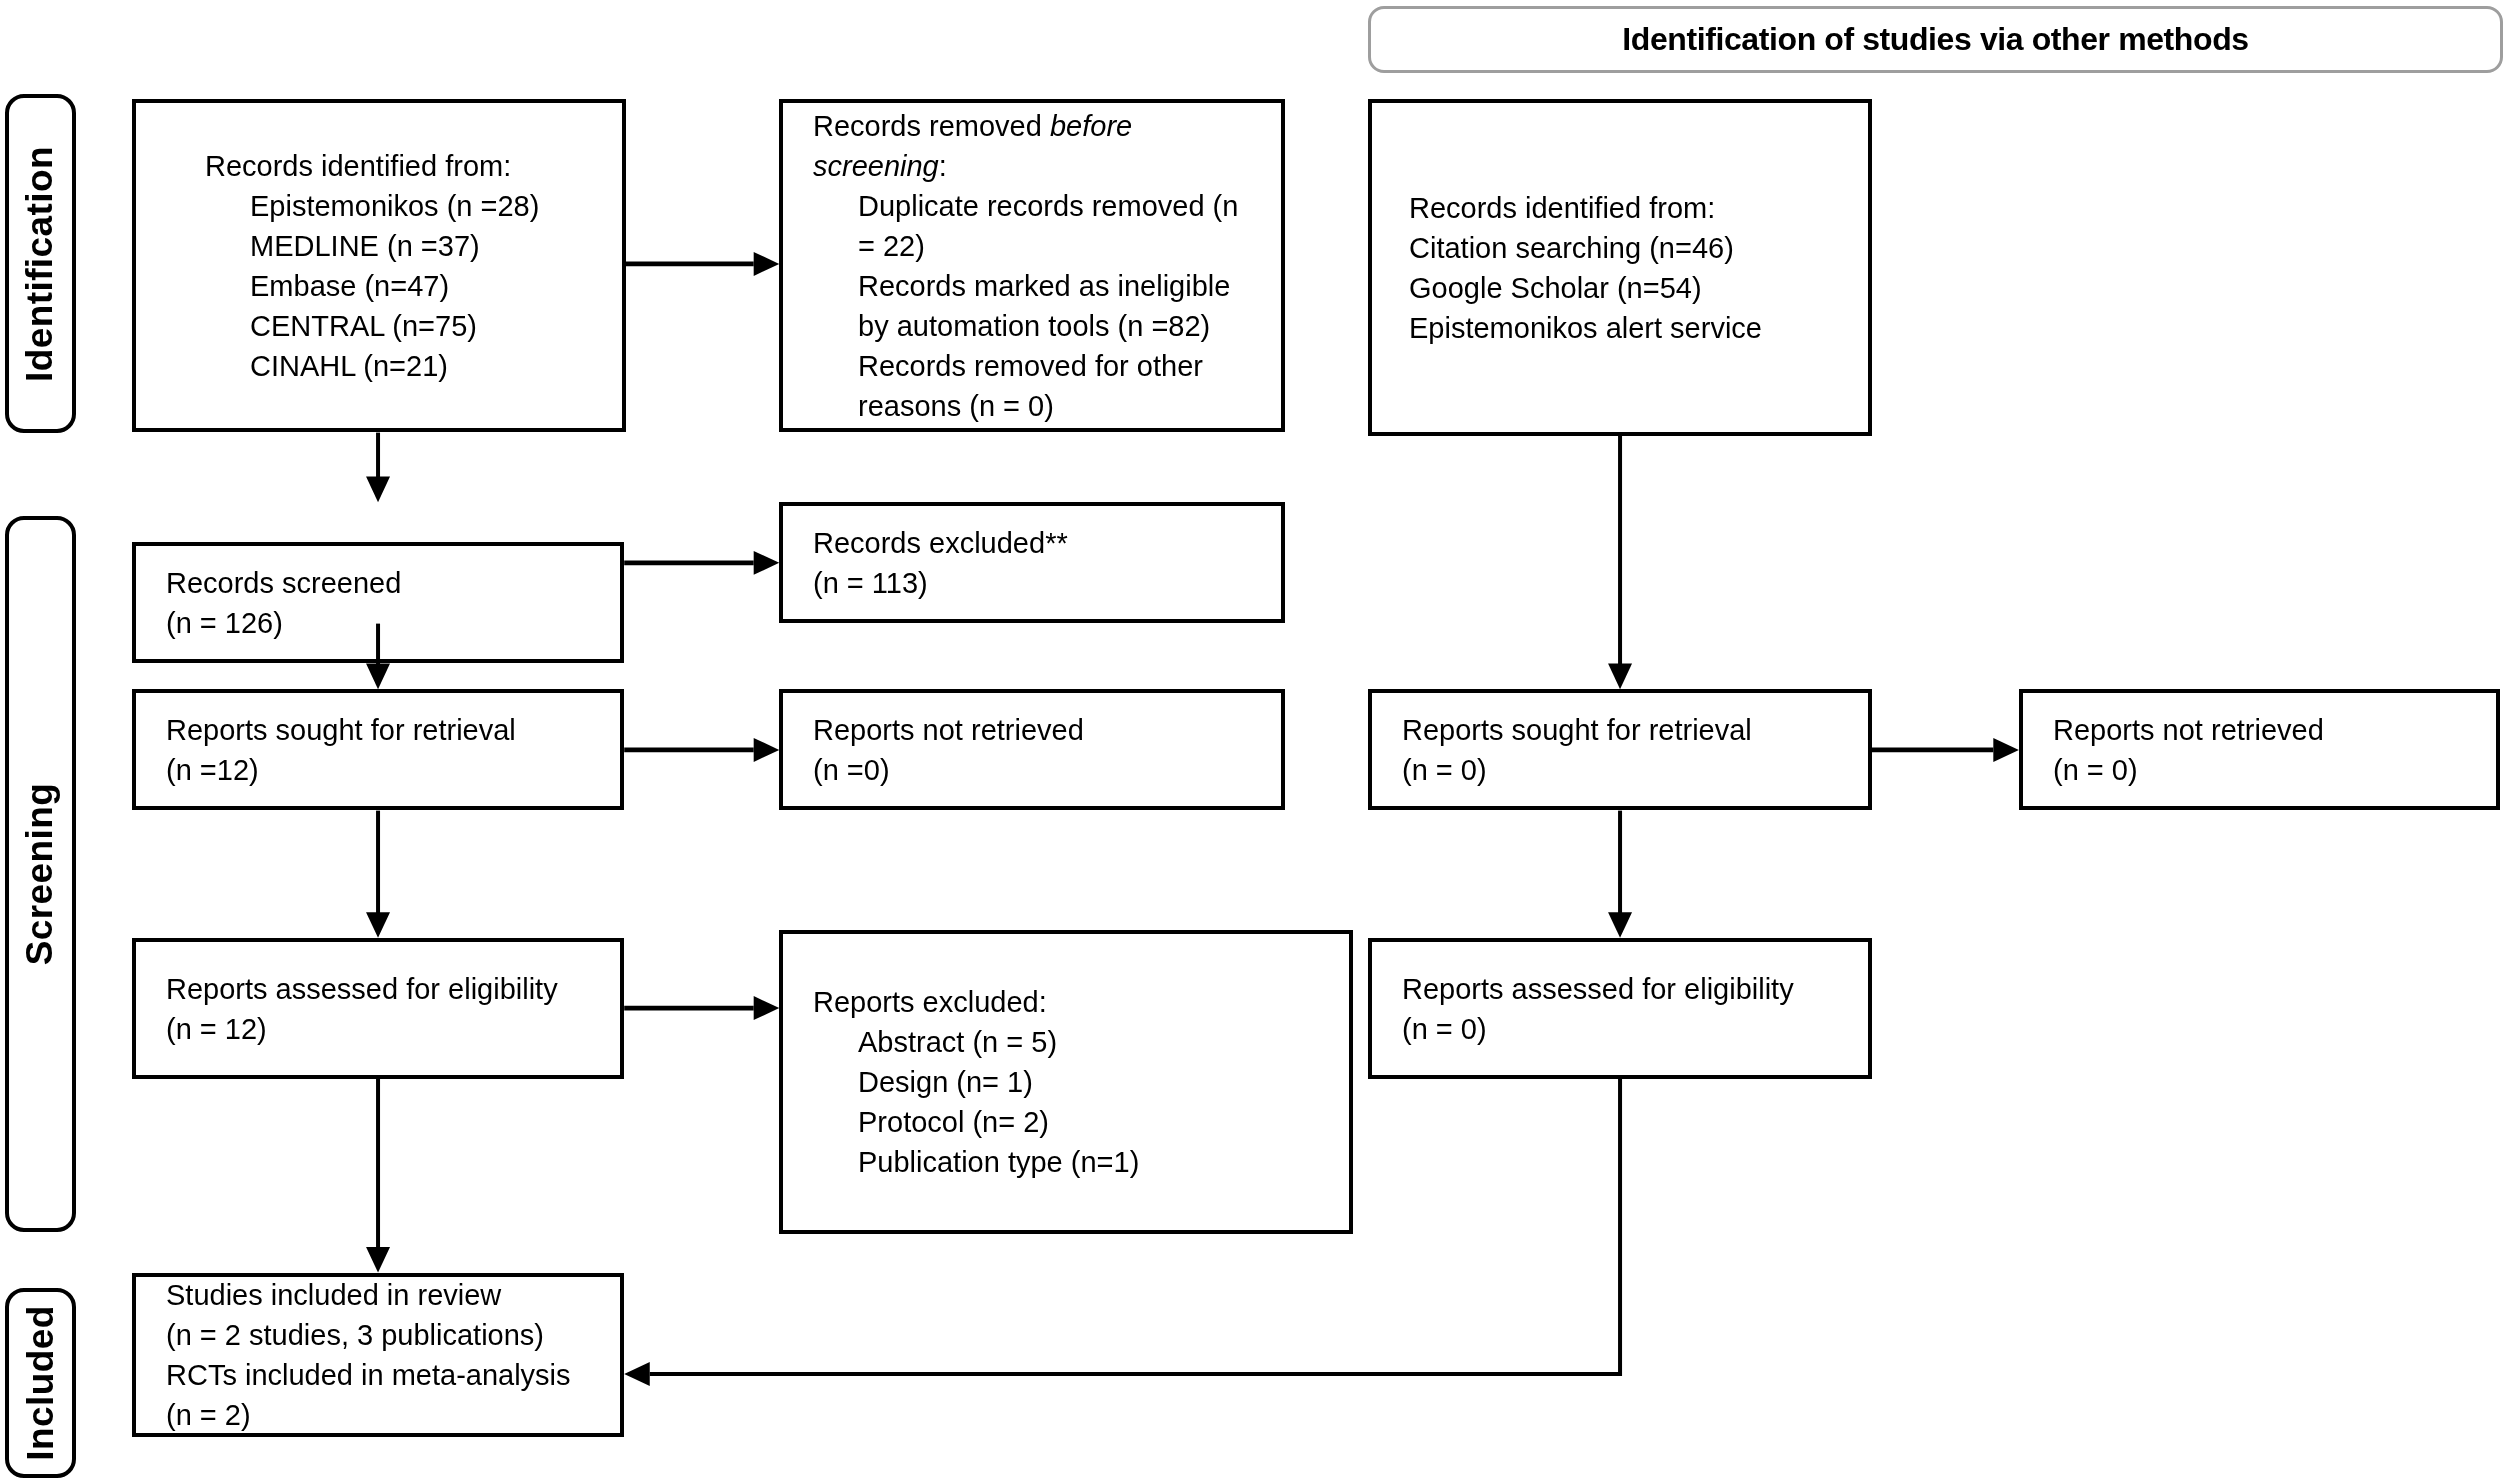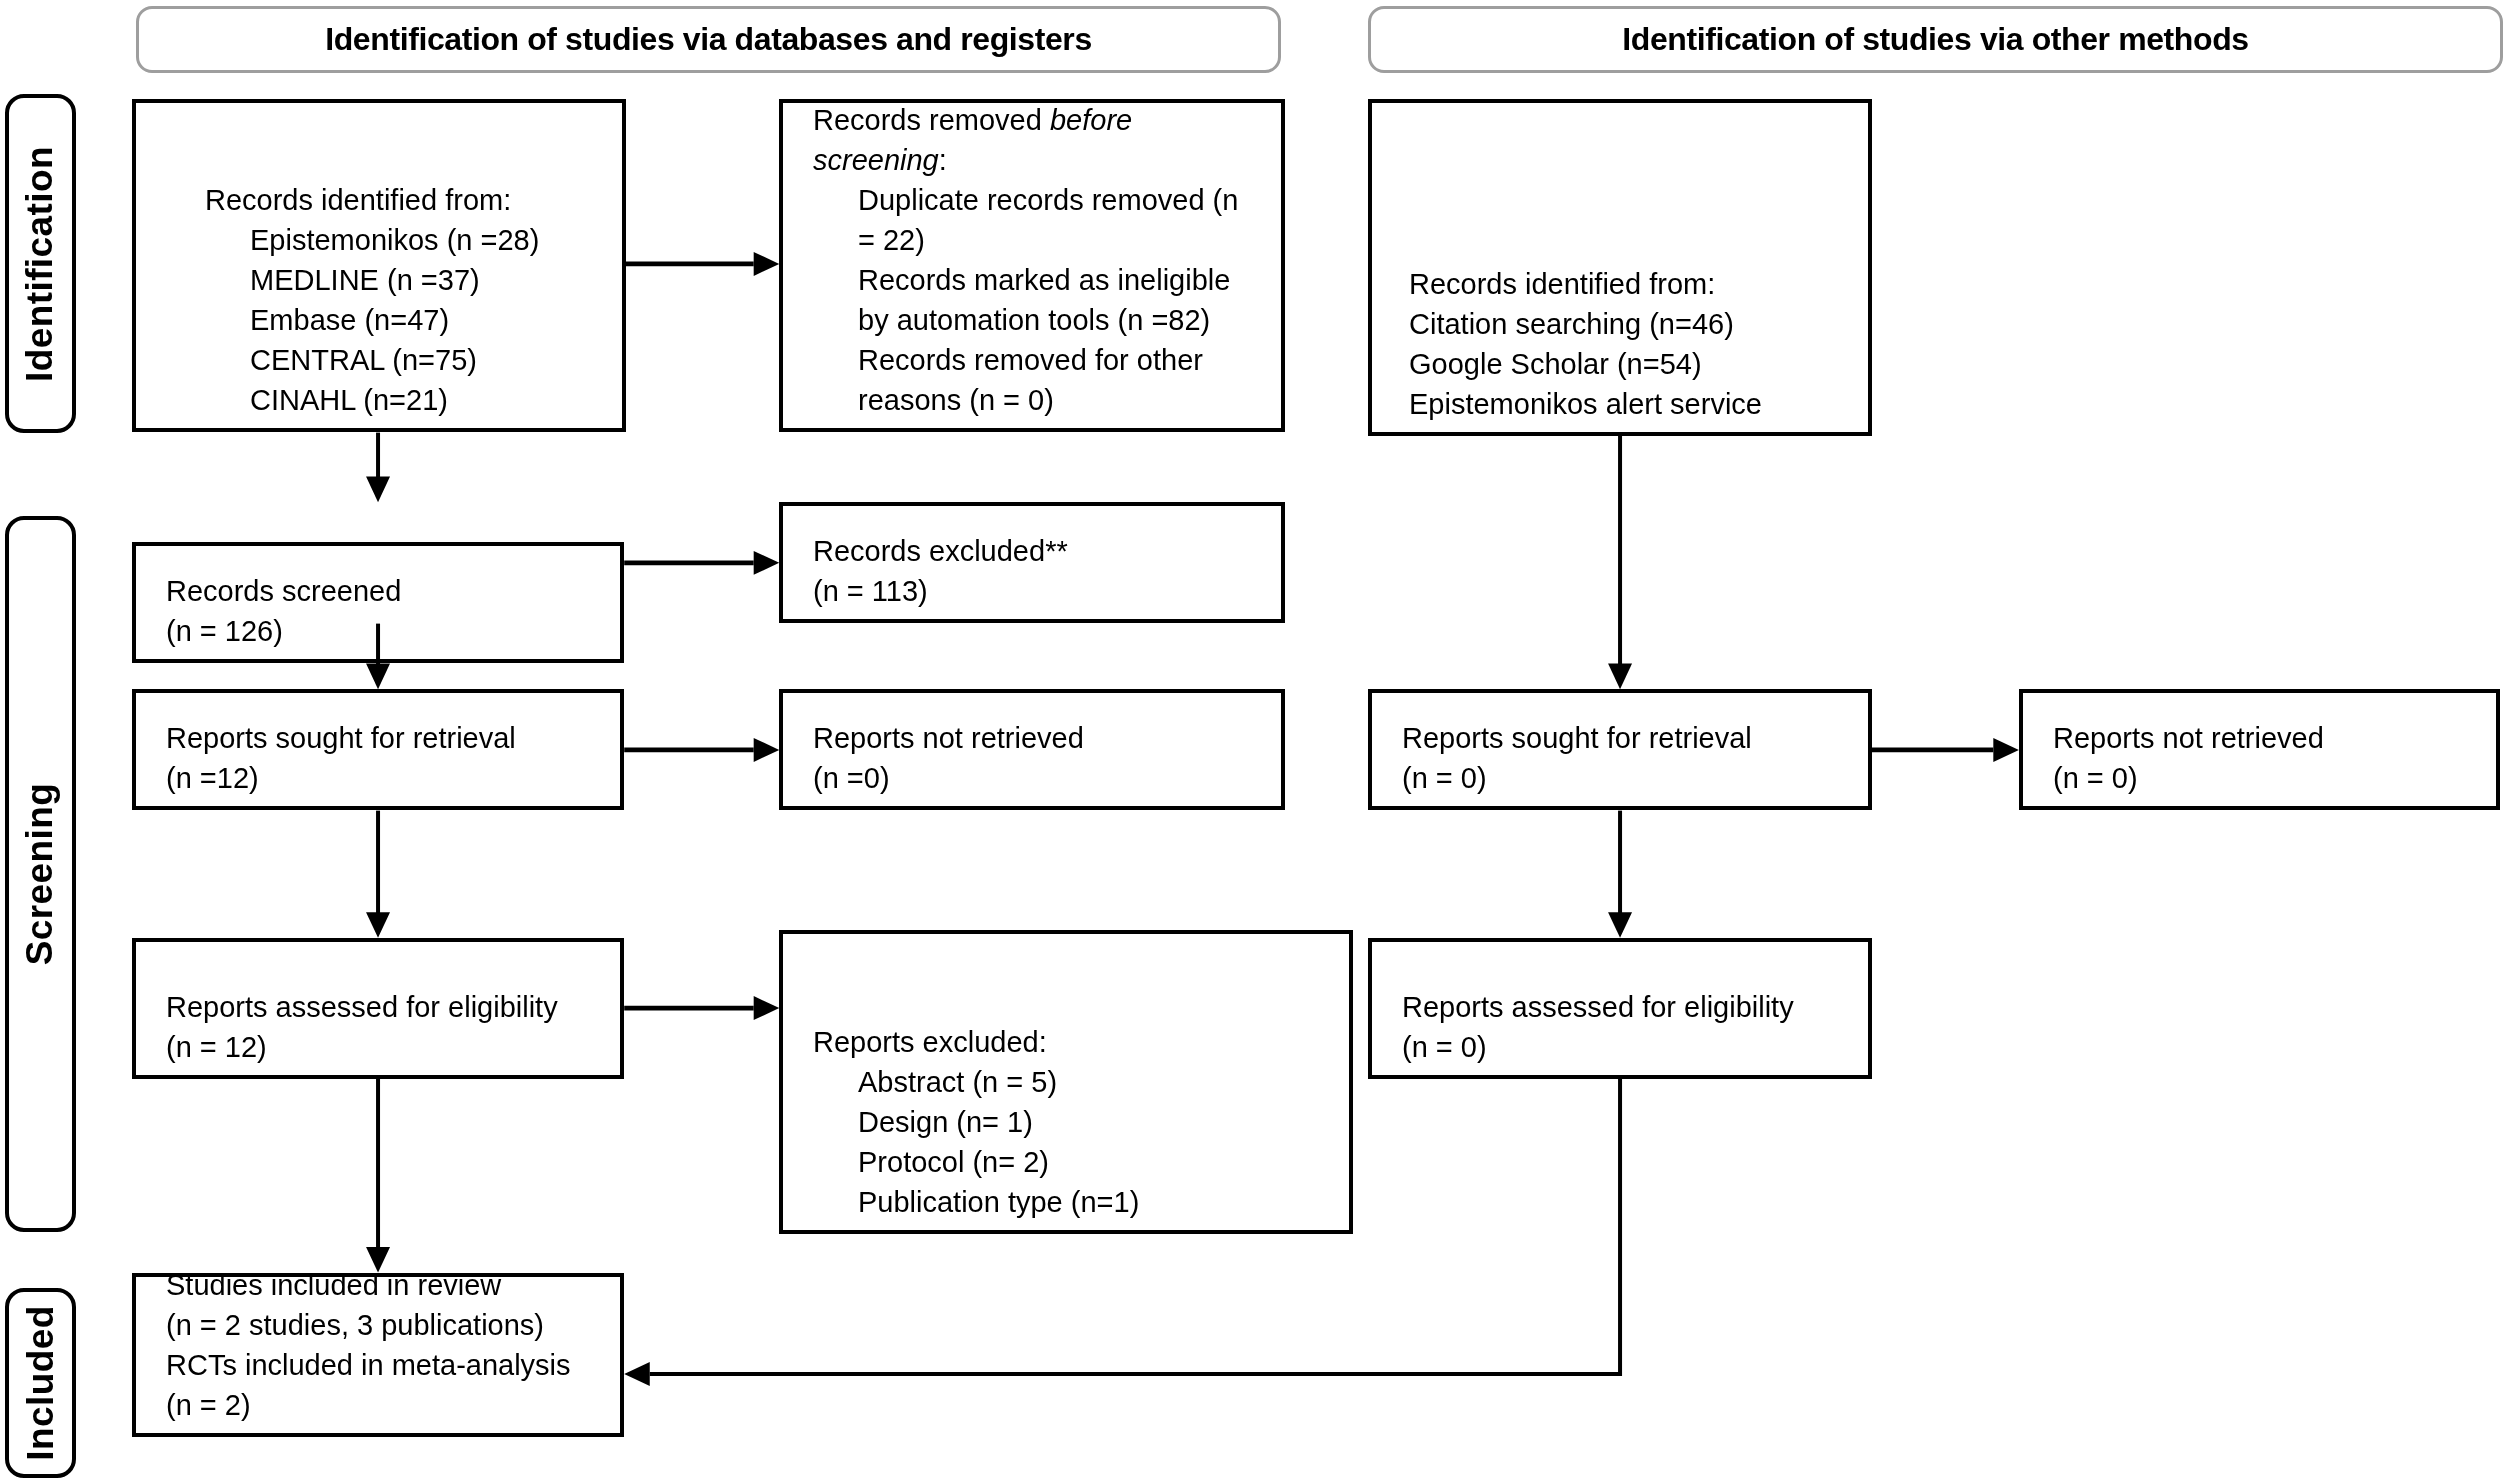--- a/index.html
+++ b/index.html
@@ -22,37 +22,36 @@
     border:4px solid var(--box-border);border-radius:19px;
     display:flex;align-items:center;justify-content:center;
   }
   .stage span{
     transform:rotate(-90deg);white-space:nowrap;
     font-weight:bold;font-size:37px;letter-spacing:0.4px;
   }
   .box{
     position:absolute;box-sizing:border-box;background:var(--bg);
     border:4px solid var(--box-border);
-    display:flex;flex-direction:column;justify-content:flex-end;
+    display:flex;flex-direction:column;justify-content:center;
     font-size:29px;line-height:40px;
     padding:8px 11.2px 8px 30px;
   }
   .box .line{white-space:nowrap;}
   .box .line.ind{padding-left:45px;}
   .box.pad-lg{padding-left:69px;}
   .box.pad-md{padding-left:37px;}
   .it{font-style:italic;}
   svg.arrows{position:absolute;left:0;top:0;color:var(--arrow);pointer-events:none;}
 </style>
 </head>
 <body>
 
 <div class="canvas">
 
-  <div class="header" style="left:136px;top:6.4px;width:1145px;height:67px;">Identification of studies via databases and registers</div>
   <div class="header" style="left:1368px;top:6.4px;width:1135px;height:67px;">Identification of studies via other methods</div>
 
   <div class="stage" style="left:4.8px;top:94px;width:71px;height:339px;">
     <span>Identification</span>
   </div>
   <div class="stage" style="left:4.8px;top:516px;width:71px;height:716px;">
     <span>Screening</span>
   </div>
   <div class="stage" style="left:4.8px;top:1288px;width:71px;height:190px;">
     <span>Included</span>

